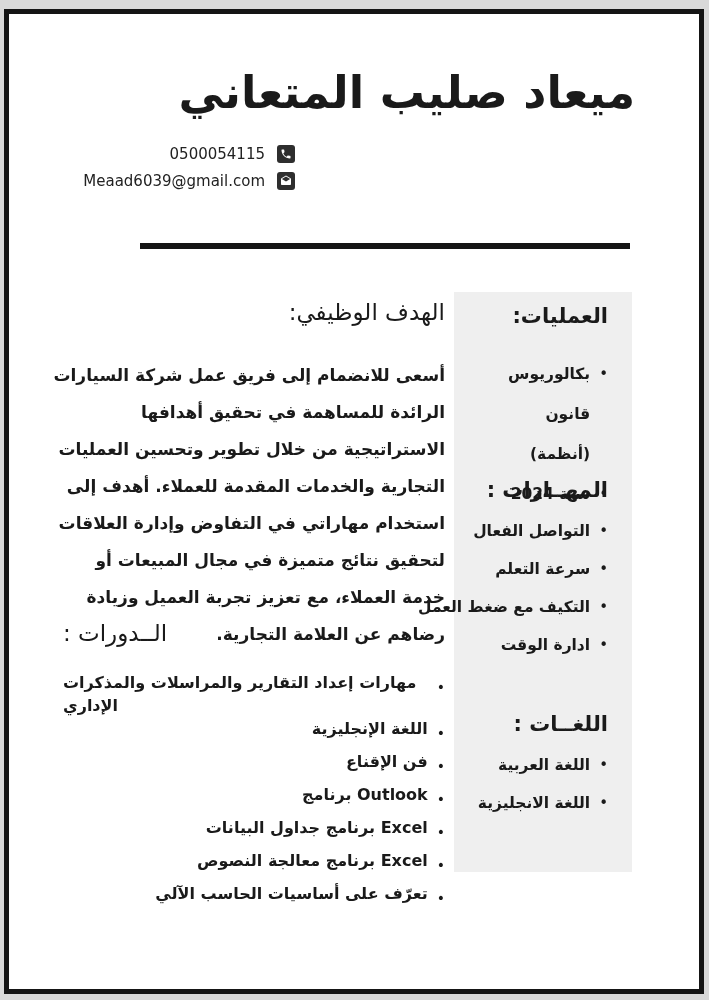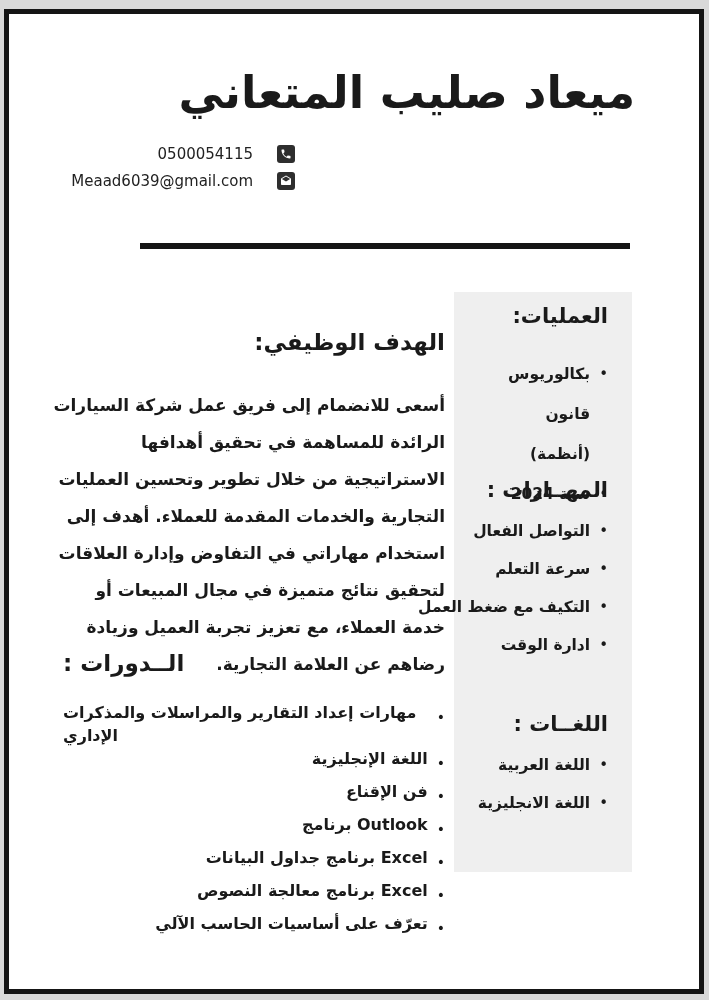--- a/index.html
+++ b/index.html
@@ -11,21 +11,21 @@
     --icon-bg:#2e2e2e;
   }
   *{margin:0;padding:0;box-sizing:border-box;}
   body{font-family:"DejaVu Sans",sans-serif;color:var(--text);}
   .stage{position:relative;width:709px;height:1000px;background:var(--outer-bg);overflow:hidden;}
   .page{position:absolute;left:4px;top:9px;right:5px;bottom:6px;border:5px solid var(--frame);background:var(--page-bg);}
   .inner{position:absolute;inset:0;}
 
   
   .name{position:absolute;top:52px;right:64px;font-size:45px;font-weight:bold;direction:rtl;letter-spacing:-1px;white-space:nowrap;}
-  .contact-row{position:absolute;right:404px;display:flex;flex-direction:row-reverse;align-items:center;gap:24px;white-space:nowrap;}
+  .contact-row{position:absolute;right:404px;display:flex;flex-direction:row-reverse;align-items:center;gap:12px;white-space:nowrap;}
   .contact-row.phone{top:131px;}
   .contact-row.email{top:158px;}
   .chip{width:18px;height:18px;border-radius:3px;background:var(--icon-bg);display:flex;align-items:center;justify-content:center;flex:0 0 auto;}
   .chip svg{width:12px;height:12px;fill:#fff;}
   .contact-text{font-size:15px;color:#222;}
   .divider{position:absolute;left:131px;top:229px;width:490px;height:6px;background:var(--frame);}
 
   
   .sidebar{position:absolute;top:278px;right:67px;width:178px;height:580px;background:var(--sidebar-bg);direction:rtl;}
   .side-sec{position:absolute;right:0;width:100%;padding-right:24px;}
@@ -40,21 +40,21 @@
   .li-text{font-size:15.5px;font-weight:bold;}
   .sec-education .li{line-height:40px;}
   .sec-education .bullet{line-height:40px;}
   .sec-education .li-text{line-height:40px;max-width:110px;}
   .sec-skills .li,.sec-languages .li{line-height:38px;}
   .sec-skills .li-text,.sec-languages .li-text{white-space:nowrap;line-height:38px;}
   .sec-skills .bullet,.sec-languages .bullet{line-height:38px;}
 
   
   .objective{position:absolute;top:283px;right:254px;width:392px;direction:rtl;text-align:right;}
-  .objective h2,.courses h2{font-size:23px;font-weight:bold;line-height:30px;margin-top:30px;}
+  .objective h2,.courses h2{font-size:23px;font-weight:normal;line-height:30px;}
   .objective p{margin-top:30px;font-size:17px;font-weight:bold;line-height:37px;}
   .courses{position:absolute;top:604px;right:254px;width:382px;direction:rtl;text-align:left;}
   .courses .side-list{margin-top:23px;}
   .courses .li{line-height:33px;}
   .courses .bullet{line-height:33px;font-size:14px;}
   .courses .li-text{font-size:16px;line-height:23px;}
 </style>
 </head>
 <body>
 

